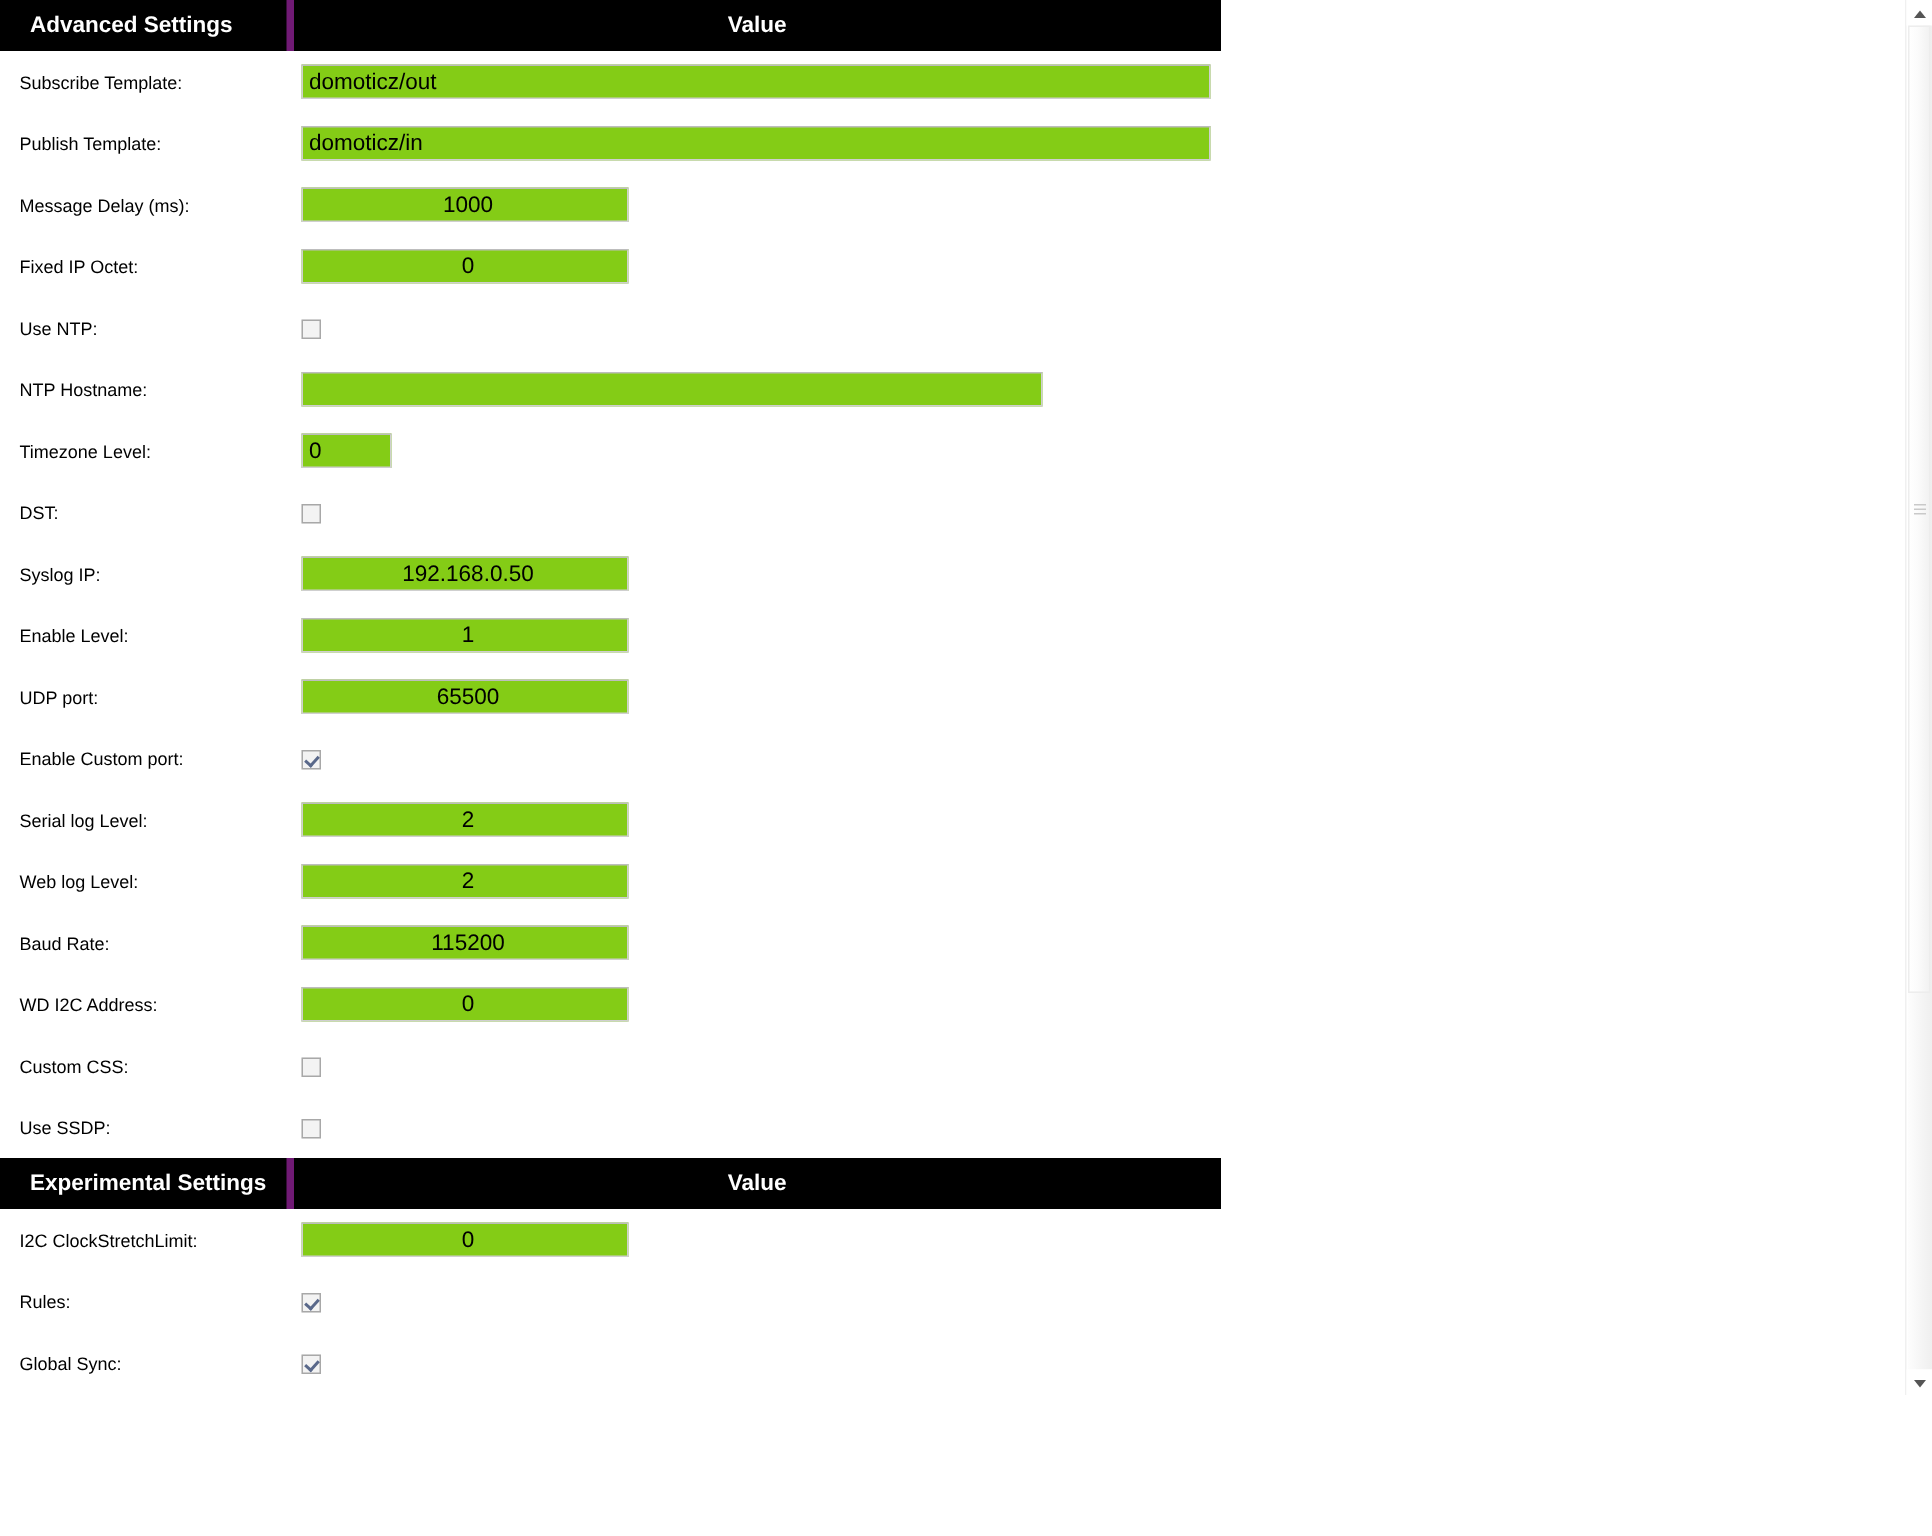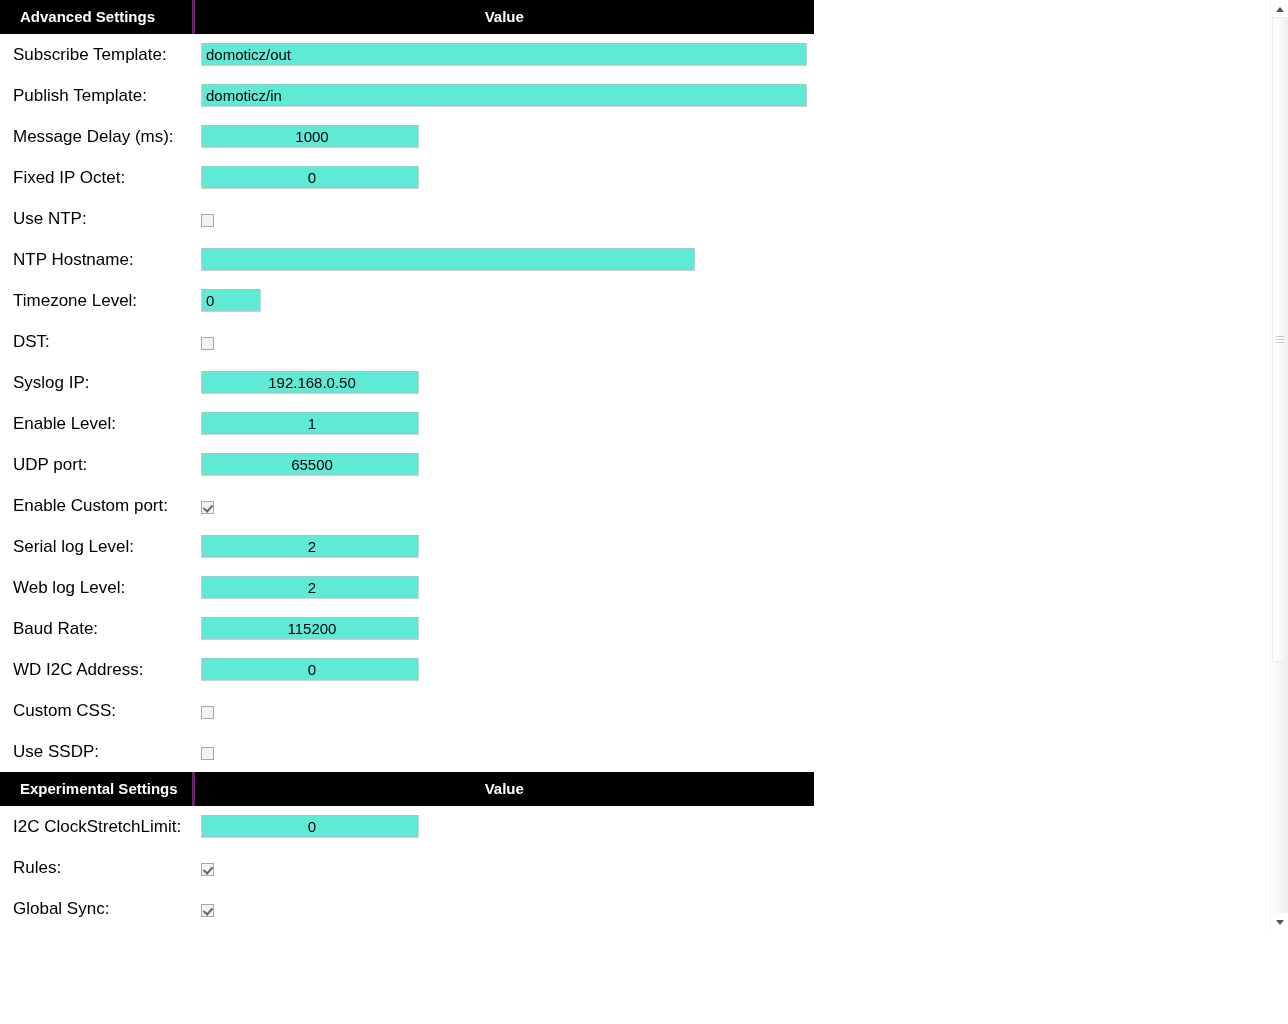--- a/index.html
+++ b/index.html
@@ -52,55 +52,55 @@
     color: #ffffff;
     font-weight: bold;
     height: 34px;
     line-height: 34px;
     white-space: nowrap;
   }
   td.header-left {
     width: 193px;
     padding-left: 20px !important;
     box-sizing: border-box;
-    border-right: 3px solid #701a75;
+    border-right: 5px solid #701a75;
   }
   td.header-right {
     text-align: center;
   }
 
   
   tr.data-row td {
     height: 41px;
   }
   td.label-cell {
     width: 193px;
     padding-left: 13px !important;
     box-sizing: border-box;
     white-space: nowrap;
-    font-size: 17px;
+    font-size: 12px;
     color: #000;
   }
   td.value-cell {
     padding-left: 8px !important;
     box-sizing: border-box;
   }
 
   
   input.txt {
     font-family: "Liberation Sans", sans-serif;
     font-size: 15px;
     color: #000;
     height: 23px;
     line-height: 23px;
     padding: 0 0 0 4px;
     margin: 0;
     border: 1px solid #cfcfcf;
     border-top-color: #bdbdbd;
-    background: #5eead4;
+    background: #84cc16;
     box-sizing: border-box;
     outline: none;
   }
   input.w-xl { width: 606px; }
   input.w-lg { width: 494px; }
   input.w-md { width: 218px; text-align: center; }
   input.w-sm { width: 60px; }
 
   
   .cbx {

